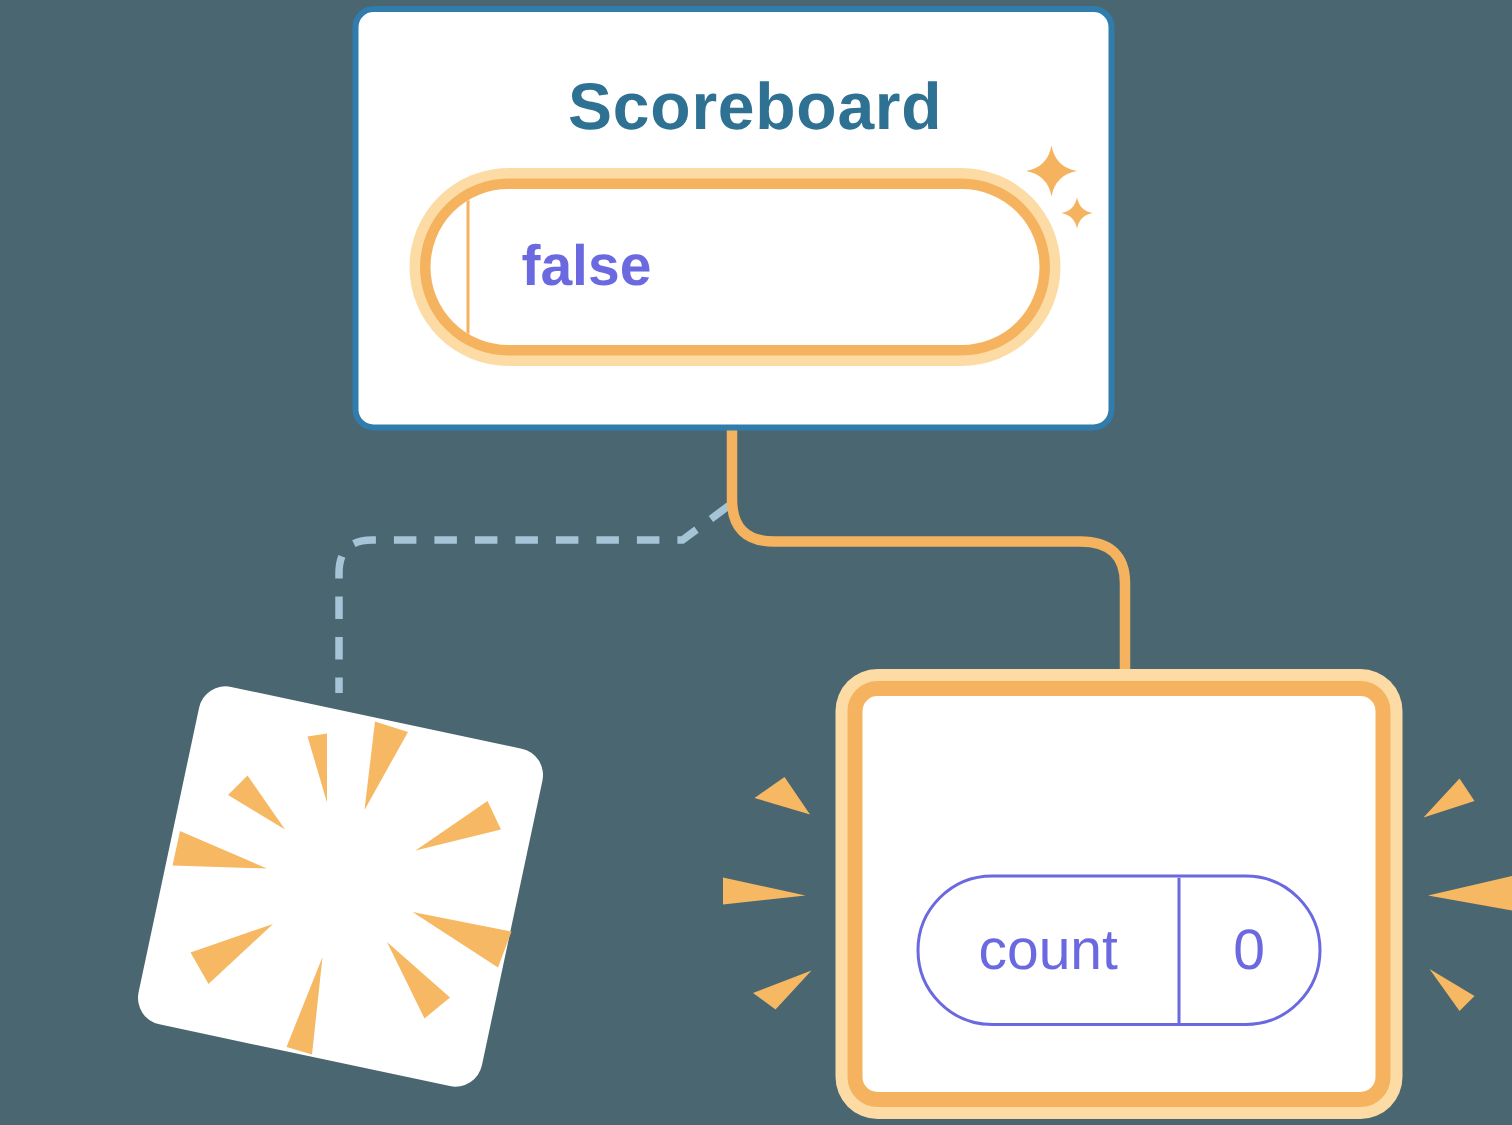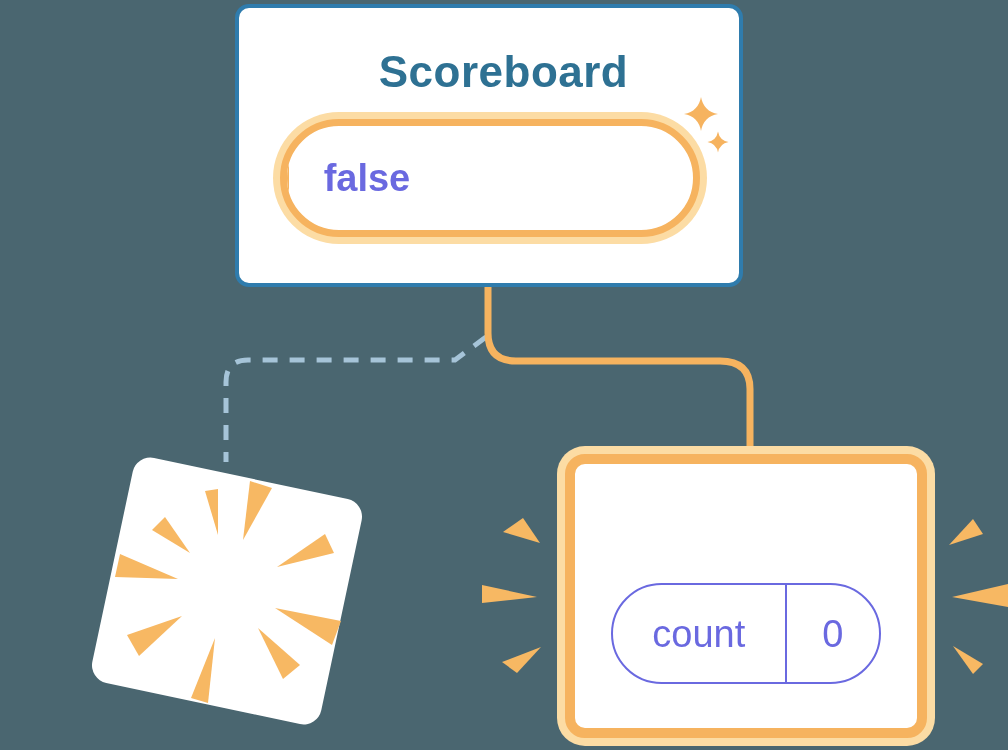--- a/index.html
+++ b/index.html
@@ -36,21 +36,21 @@
   }
   .pill .cell{
     display:flex;align-items:center;justify-content:center;
     color:#6A69E0;font-size:38px;line-height:1;
   }
   .orange-pill{
     left:41px;top:111px;width:420px;height:118px;
     border:7px solid #F6B35F;box-shadow:0 0 0 7px #FCDCA4;
   }
   .orange-pill .cell-left{width:61.6%;}
-  .orange-pill .cell-right{width:38.4%;border-left:2px solid #F6B35F;font-weight:700;}
+  .orange-pill .cell-right{width:38.4%;border-left:2px solid #F6B35F;font-weight:700;margin-left:24px;}
   .purple-pill{
     left:36px;top:119px;width:270px;height:101px;
     border:2px solid #6A69E0;
   }
   .purple-pill .cell-left{width:65%;}
   .purple-pill .cell-right{width:35%;border-left:2px solid #6A69E0;}
 
   
   .tilted-card{
     position:absolute;left:110px;top:476px;width:234px;height:230px;

